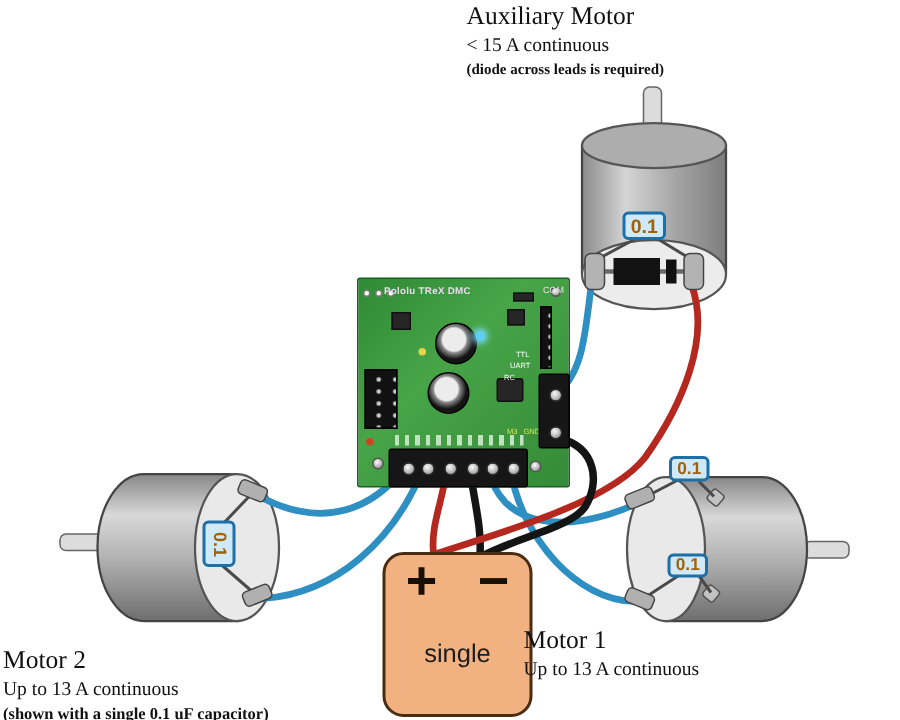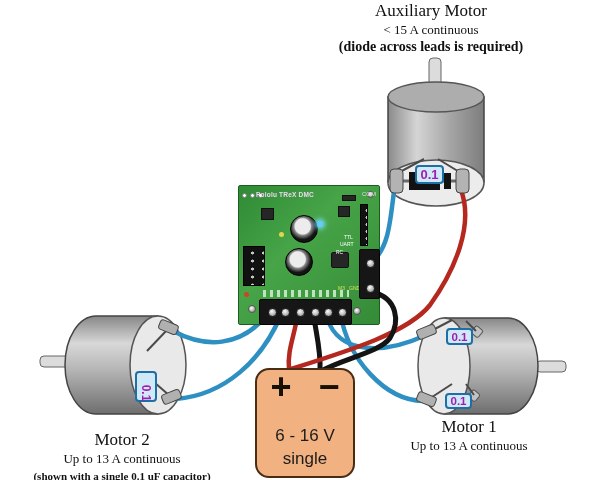--- a/index.html
+++ b/index.html
@@ -5,30 +5,30 @@
   html,body{margin:0;padding:0;background:#fff;}
   .stage{position:relative;width:600px;height:480px;background:#fff;overflow:hidden;
          font-family:"Liberation Serif", serif;}
   svg{position:absolute;left:0;top:0;z-index:1;}
   .wire{fill:none;stroke-linecap:round;}
   .wire-blue{stroke:var(--wire-blue,#2e8fc2);stroke-width:4.5;}
   .wire-red{stroke:var(--wire-red,#b5281f);stroke-width:4.5;}
   .wire-black{stroke:var(--wire-black,#141414);stroke-width:5;}
   .caplink{stroke:#4a4a4a;stroke-width:2;fill:none;}
 
-  .label{position:absolute;z-index:5;text-align:center;color:#111;}
+  .label{position:absolute;z-index:5;color:#111;}
   .label .l1{font-size:17px;line-height:19px;}
   .label .l2{font-size:13px;line-height:19px;}
-  .label .l3{font-size:14px;line-height:16px;font-weight:bold;}
+  .label .l3{font-size:10px;line-height:16px;font-weight:bold;}
   .label .l3n{font-size:11px;line-height:16px;font-weight:bold;}
 
   .cap-box{position:absolute;z-index:4;background:var(--cap-fill,#cfe9f8);
            border:2px solid var(--cap-border,#1d6fa5);border-radius:4px;
-           color:#a21caf;font:bold 12px "Liberation Sans",sans-serif;
-           display:flex;align-items:flex-end;justify-content:center;box-sizing:border-box;margin-top:24px;}
+           color:#a16207;font:bold 12px "Liberation Sans",sans-serif;
+           display:flex;align-items:center;justify-content:center;box-sizing:border-box;}
   .cap-box.rot span{transform:rotate(90deg);}
 
   .battery{position:absolute;left:255px;top:368px;width:100px;height:110px;z-index:2;
            background:var(--battery-fill,#f2b180);border:2px solid #4a2c12;border-radius:14px;
            box-sizing:border-box;font-family:"Liberation Sans",sans-serif;color:#1c1c1c;}
   .battery .terms{display:flex;justify-content:space-around;margin-top:-4px;
                   font-size:36px;font-weight:bold;color:#171004;}
   .battery .btxt{text-align:center;font-size:17px;line-height:23px;margin-top:16px;}
 
   .pcb{position:absolute;left:238px;top:185px;width:142px;height:140px;z-index:2;
@@ -179,21 +179,20 @@
     <div class="mhole" style="left:9px;top:119px;width:8px;height:8px;"></div>
     <div class="mhole" style="left:114px;top:121px;width:8px;height:8px;"></div>
   </div>
 
   <div class="battery">
     <div class="terms">
       <span>+</span>
       <span>−</span>
     </div>
     <div class="btxt">
-      <div>6 - 16 V</div>
       <div>single</div>
     </div>
   </div>
 
   <div class="cap-box" style="left:415px;top:141px;width:29px;height:19px;font-size:13px;">
     <span>0.1</span>
   </div>
   <div class="cap-box rot" style="left:135px;top:347px;width:22px;height:31px;">
     <span>0.1</span>
   </div>

